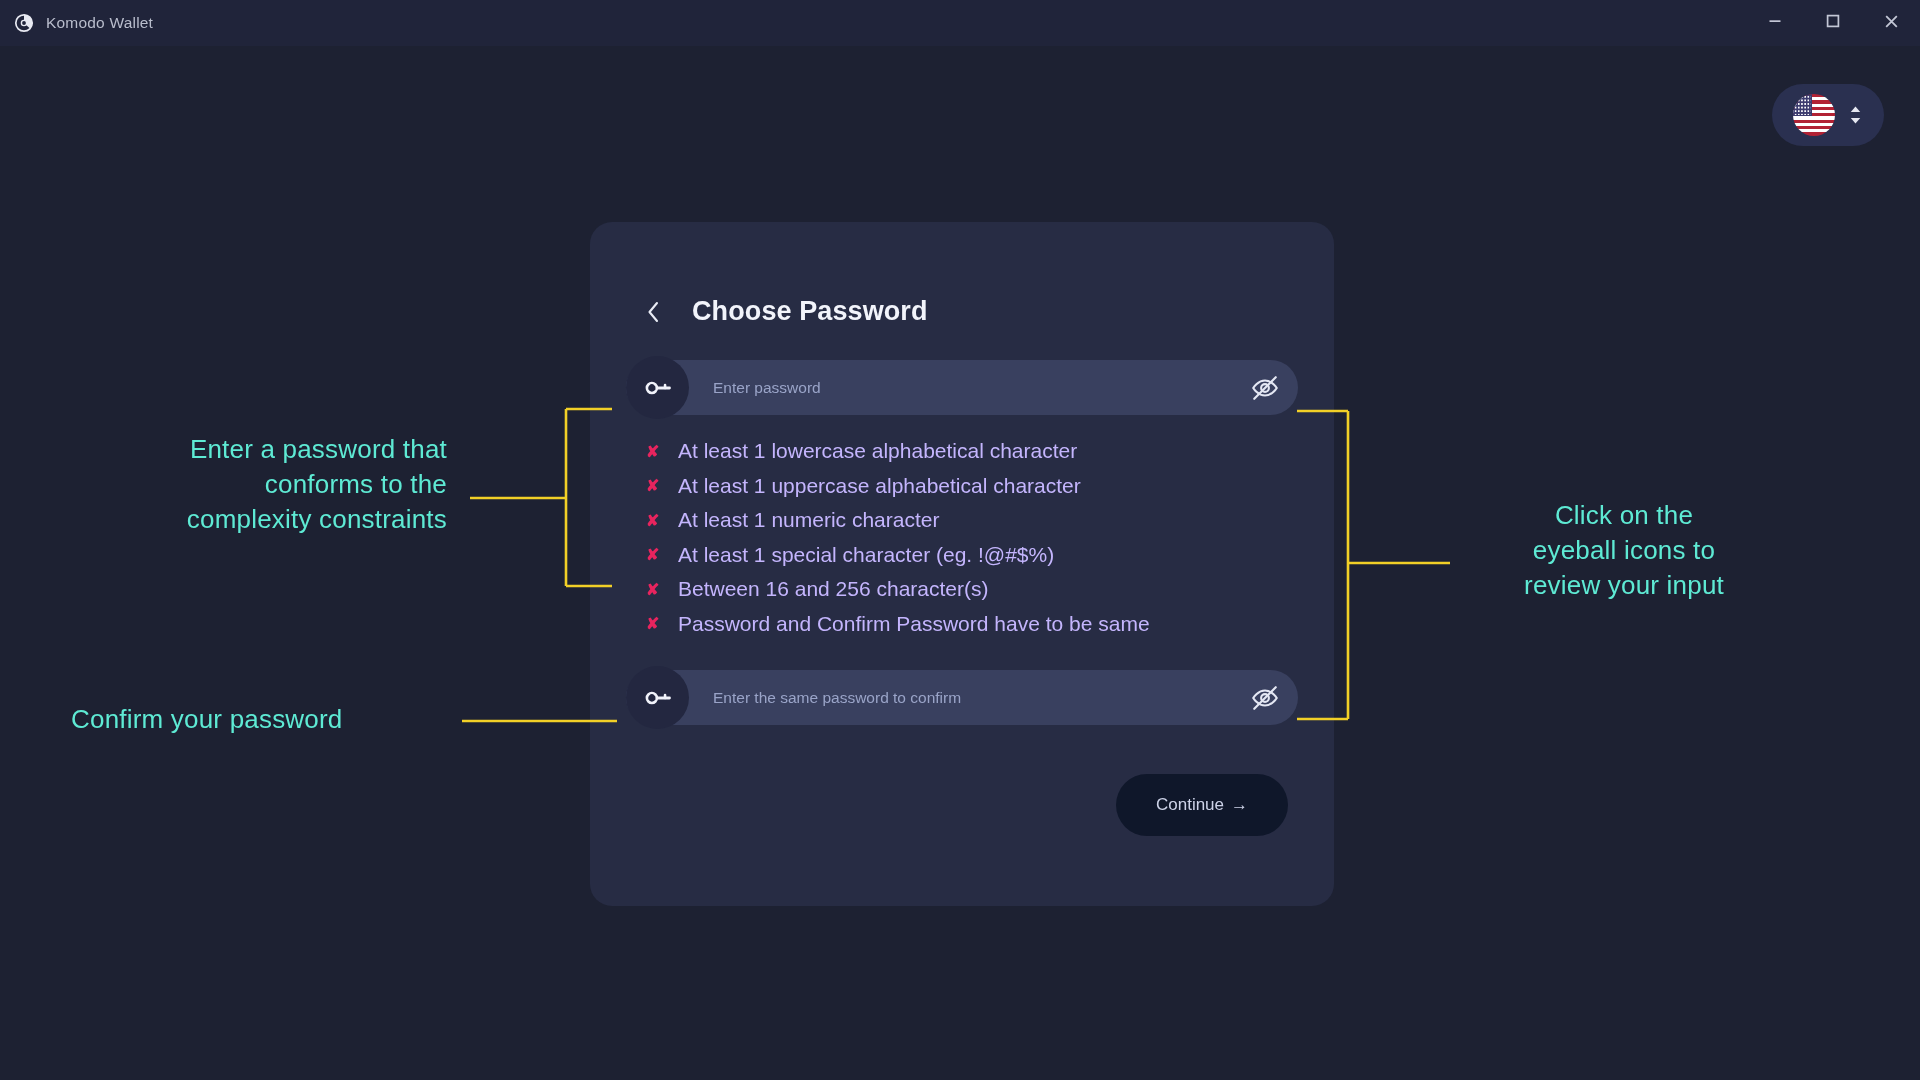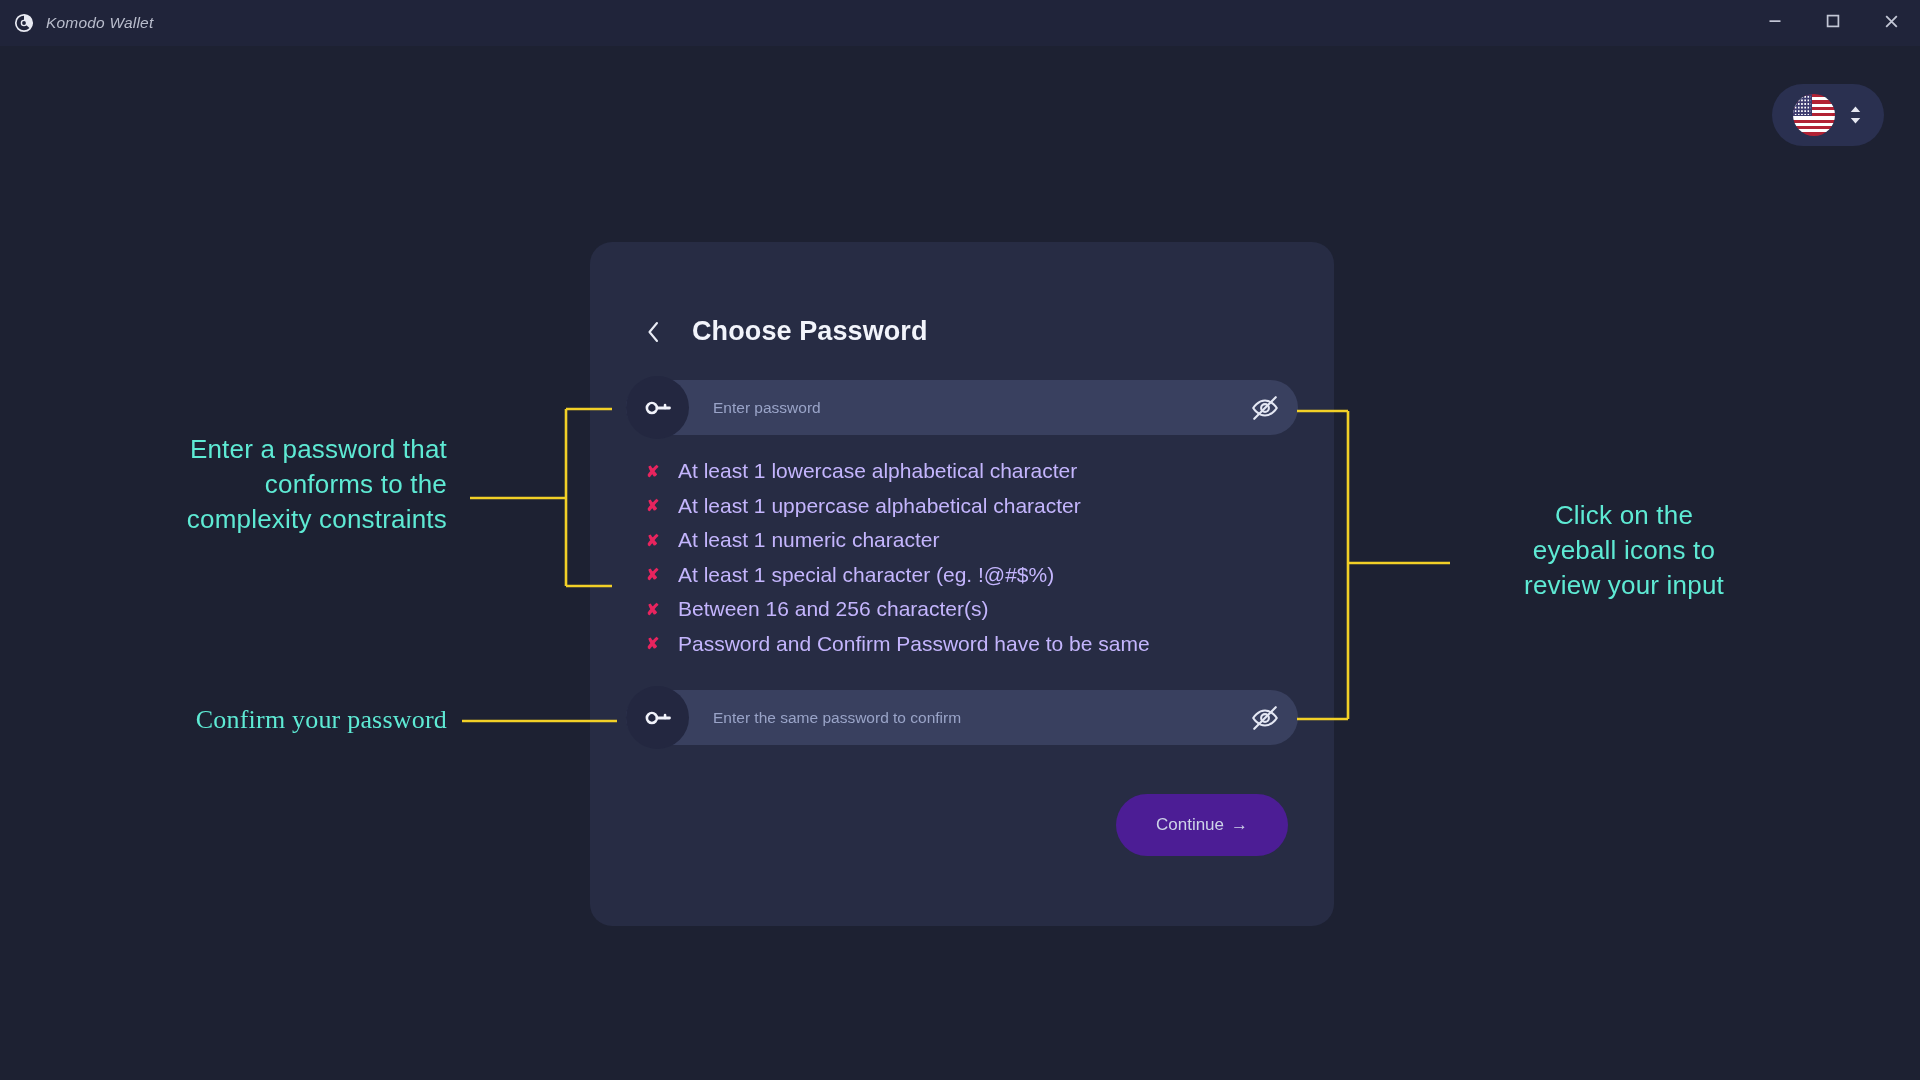--- a/index.html
+++ b/index.html
@@ -32,21 +32,20 @@
   .app-logo {
     margin-left: 14px;
     width: 20px; height: 20px;
     display: flex; align-items: center; justify-content: center;
   }
   .app-title {
     margin-left: 12px;
     font-size: 15.5px;
     color: #b9bdcc;
     letter-spacing: .2px;
-    font-style: italic;
   }
   .win-controls {
     margin-left: auto;
     display: flex;
     align-items: center;
     height: 46px;
   }
   .win-btn {
     width: 58px; height: 46px;
     display: flex; align-items: center; justify-content: center;
@@ -98,21 +97,20 @@
 
   
   .card {
     position: absolute;
     left: 590px;
     top: 222px;
     width: 744px;
     height: 684px;
     border-radius: 22px;
     background: #272c44;
-    margin-top: 20px;
   }
 
   .card-head {
     position: absolute;
     top: 74px;
     left: 56px;
     display: flex;
     align-items: center;
     gap: 28px;
   }
@@ -205,21 +203,21 @@
   }
 
   
   .continue-btn {
     position: absolute;
     left: 526px;
     top: 552px;
     width: 172px;
     height: 62px;
     border-radius: 31px;
-    background: #4c1d95;
+    background: #0f172a;
     border: 0;
     color: #cdd3e8;
     font-family: "Liberation Sans", sans-serif;
     font-size: 17px;
     display: flex;
     align-items: center;
     justify-content: center;
     gap: 7px;
     cursor: pointer;
   }
@@ -233,25 +231,23 @@
     letter-spacing: .2px;
     white-space: pre-line;
   }
   .anno-pw-complexity {
     left: 60px;
     top: 432px;
     width: 387px;
     text-align: right;
   }
   .anno-confirm {
-    left: 60px;
+    left: 71px;
     top: 702px;
     width: 387px;
-    text-align: right;
-    font-family: Liberation Serif, serif;
   }
   .anno-eye {
     left: 1474px;
     top: 498px;
     width: 300px;
     text-align: center;
   }
 
   .anno-lines { position: absolute; inset: 0; pointer-events: none; }
 </style>

